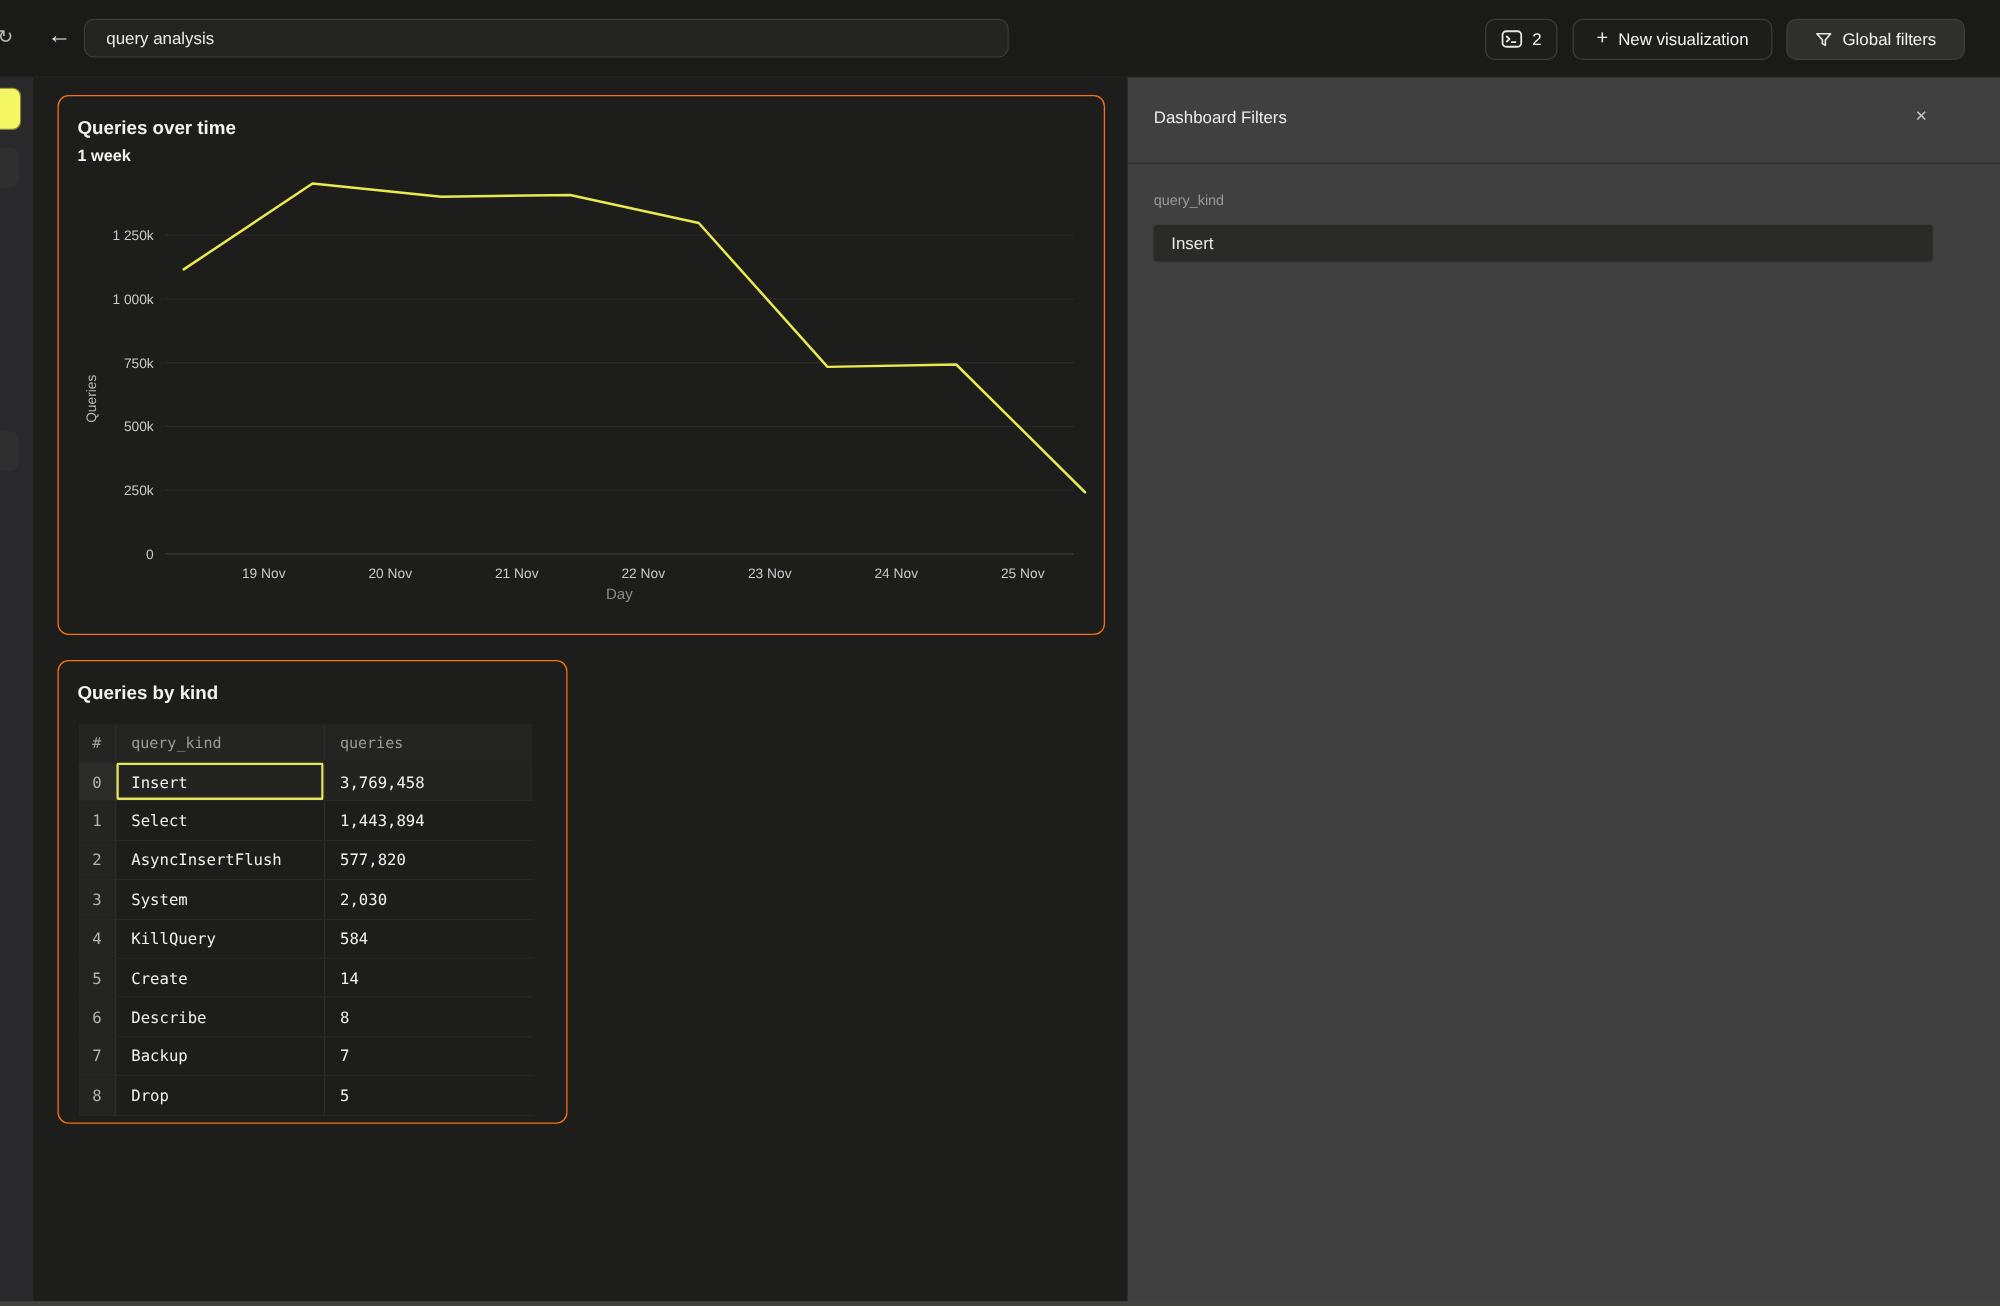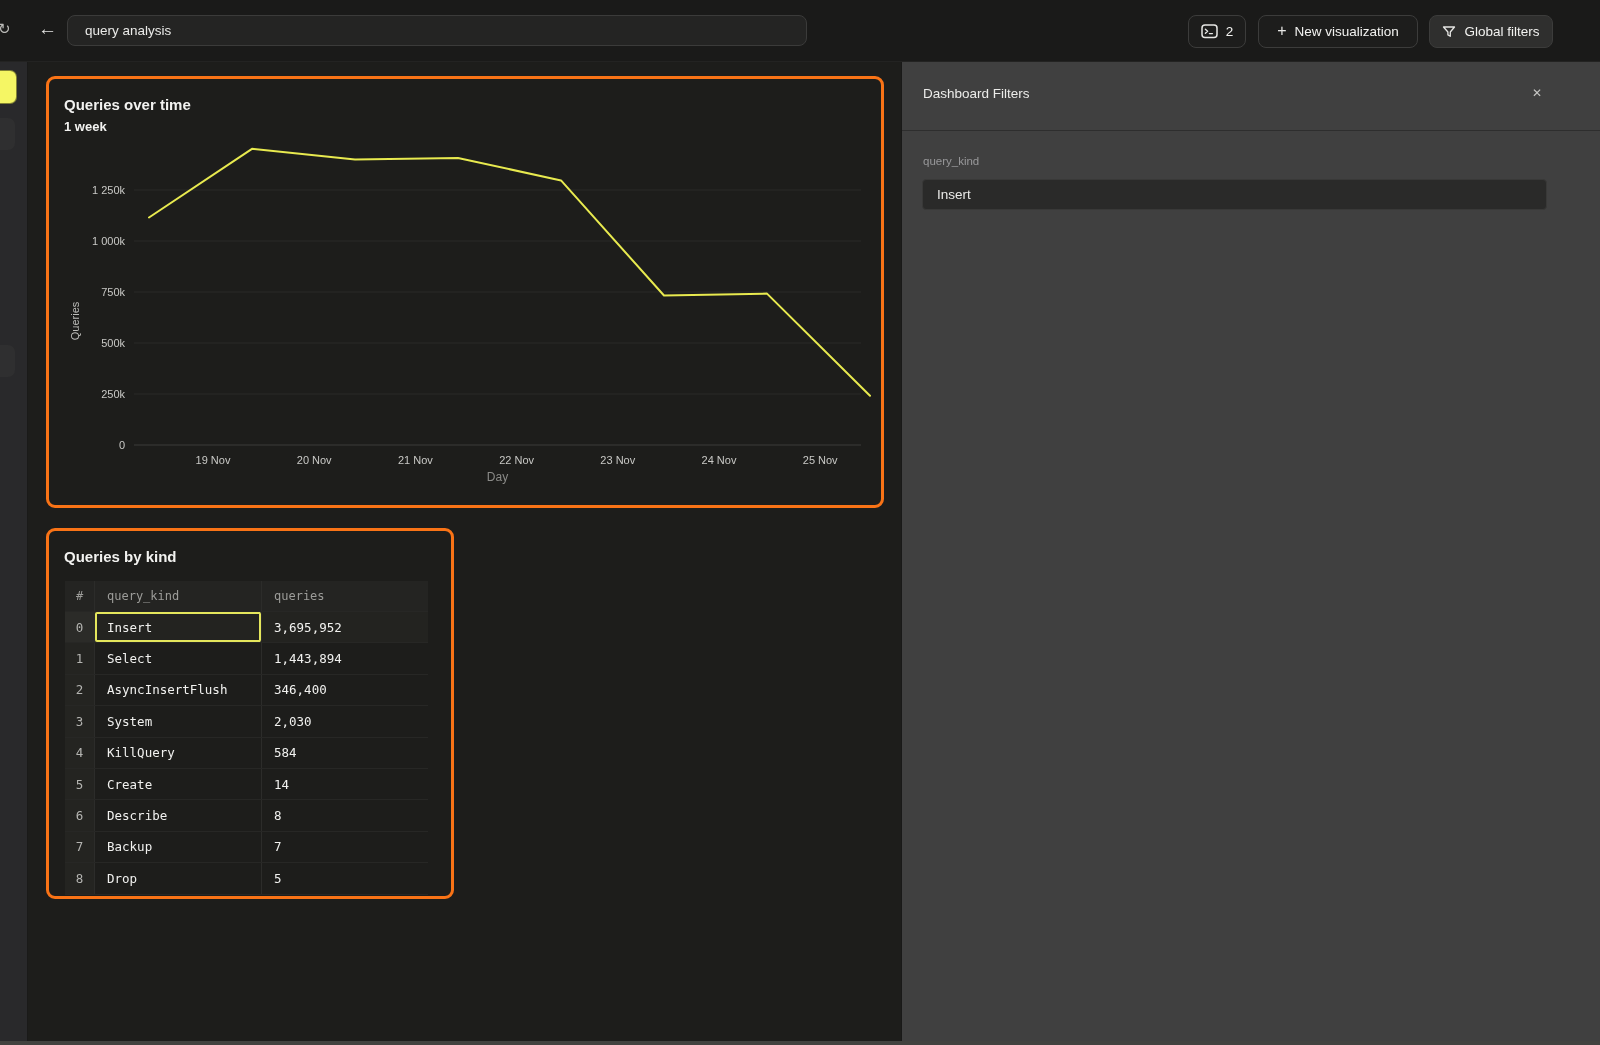--- a/index.html
+++ b/index.html
@@ -11,32 +11,32 @@
   #history-ic{position:absolute;left:-2px;top:20px;font-size:15px;color:#b9b9b6;cursor:pointer;}
   #back-ic{position:absolute;left:38px;top:18px;font-size:19px;color:#e4e4e2;cursor:pointer;}
   #title-input{position:absolute;left:67px;top:15px;width:740px;height:31px;box-sizing:border-box;
     background:#242423;border:1px solid #3b3b3a;border-radius:8px;color:#eaeae8;
     font-size:13.5px;padding:0 11px 0 17px;outline:none;font-family:"Liberation Sans",sans-serif;}
   .tbtn{position:absolute;top:15px;height:33px;box-sizing:border-box;border-radius:8px;
     display:flex;align-items:center;justify-content:center;gap:8px;cursor:pointer;
     font-size:13.5px;color:#f2f2f0;background:#1d1d1c;border:1px solid #3c3c3b;}
   #btn-queries{left:1188px;width:58px;}
   #btn-newviz{left:1258px;width:160px;}
-  #btn-global{left:1429px;width:124px;background:#2f2f2e;}
+  #btn-global{left:1429px;width:143px;background:#2f2f2e;}
   .plus{font-size:16px;color:#e8e8e6;margin-top:-2px;}
   
   #sidebar{position:absolute;left:0;top:62px;width:28px;height:983px;background:#29292b;
     border-right:1px solid #1a1a19;box-sizing:border-box;overflow:hidden;}
   .sb-item{position:absolute;left:-15px;width:30px;height:32px;border-radius:7px;cursor:pointer;}
   #sb-active{top:8px;background:#f5f664;border:1px solid rgba(35,35,15,.55);}
   #sb-item2{top:56px;background:#2f2f30;}
   #sb-item3{top:283px;background:#2f2f30;}
   
   #main{position:absolute;left:28px;top:62px;width:873px;height:983px;background:#1d1d1b;}
-  .card{position:absolute;border:3px solid #f97316;border-radius:9px;box-sizing:border-box;}
+  .card{position:absolute;border:1px solid #f97316;border-radius:9px;box-sizing:border-box;}
   #chart-card{left:18px;top:14px;width:838px;height:432px;}
   #table-card{left:18px;top:466px;width:408px;height:371px;}
   .card-title{position:absolute;left:15px;top:17px;font-size:15px;font-weight:bold;color:#f2f2f0;}
   .card-sub{position:absolute;left:15px;top:40px;font-size:13px;font-weight:bold;color:#f2f2f0;}
   #chart-svg{position:absolute;left:0;top:60px;}
   svg text{font-family:"Liberation Sans",sans-serif;}
   
   #qtable{position:absolute;left:16px;top:50px;width:363px;font-family:"DejaVu Sans Mono",monospace;
     font-size:12.5px;}
   .trow,#thead{display:grid;grid-template-columns:30px 167px 166px;border-bottom:1px solid #272725;}
@@ -133,31 +133,31 @@
     <div id="qtable">
       <div id="thead">
           <div class="th c0">#</div>
           <div class="th c1">query_kind</div>
           <div class="th c2">queries</div>
         </div>
       <div id="tbody">
           <div class="trow sel">
             <div class="td c0">0</div>
             <div class="td c1 selcell">Insert</div>
-            <div class="td c2">3,695,952</div>
+            <div class="td c2">3,769,458</div>
           </div>
           <div class="trow">
             <div class="td c0">1</div>
             <div class="td c1">Select</div>
             <div class="td c2">1,443,894</div>
           </div>
           <div class="trow">
             <div class="td c0">2</div>
             <div class="td c1">AsyncInsertFlush</div>
-            <div class="td c2">346,400</div>
+            <div class="td c2">577,820</div>
           </div>
           <div class="trow">
             <div class="td c0">3</div>
             <div class="td c1">System</div>
             <div class="td c2">2,030</div>
           </div>
           <div class="trow">
             <div class="td c0">4</div>
             <div class="td c1">KillQuery</div>
             <div class="td c2">584</div>

